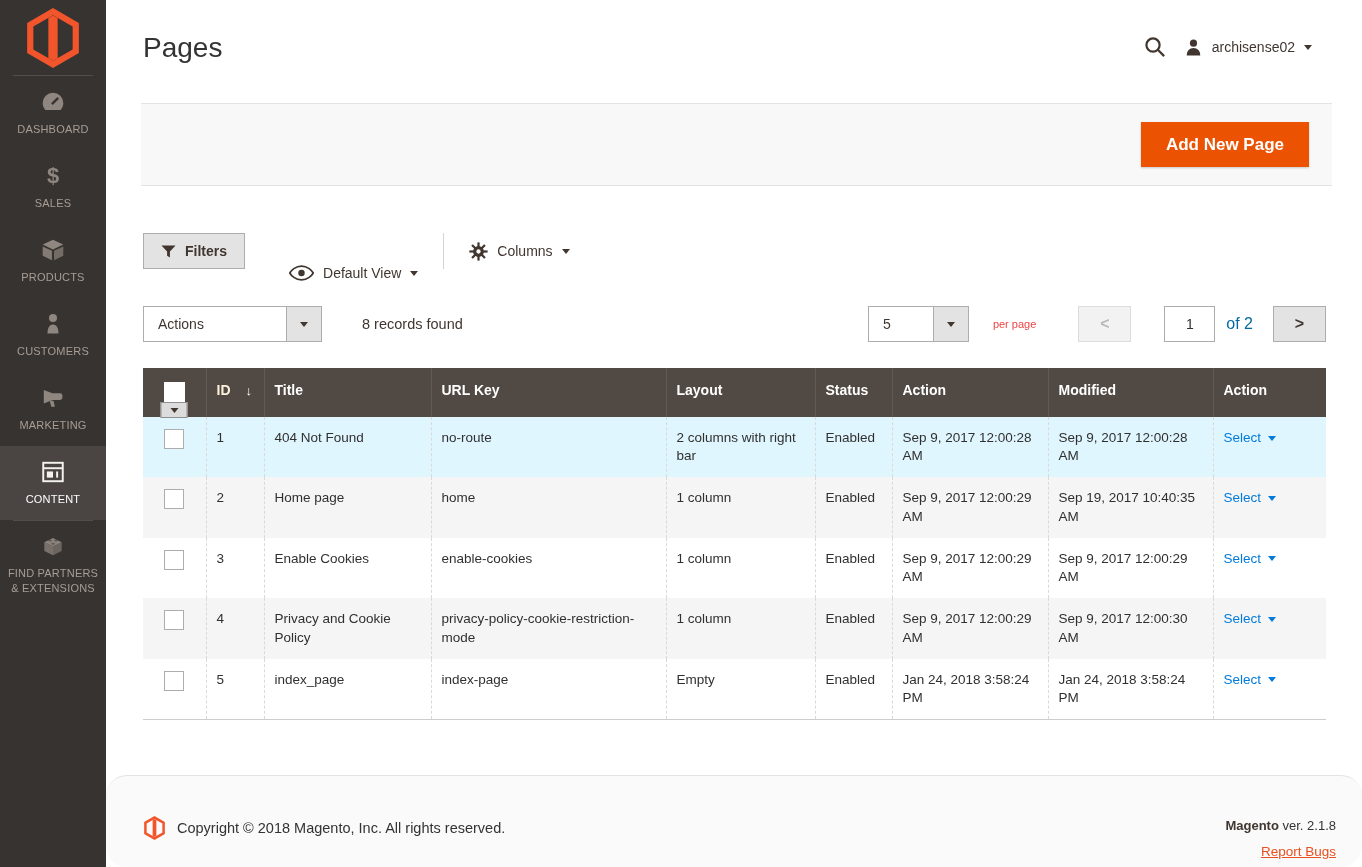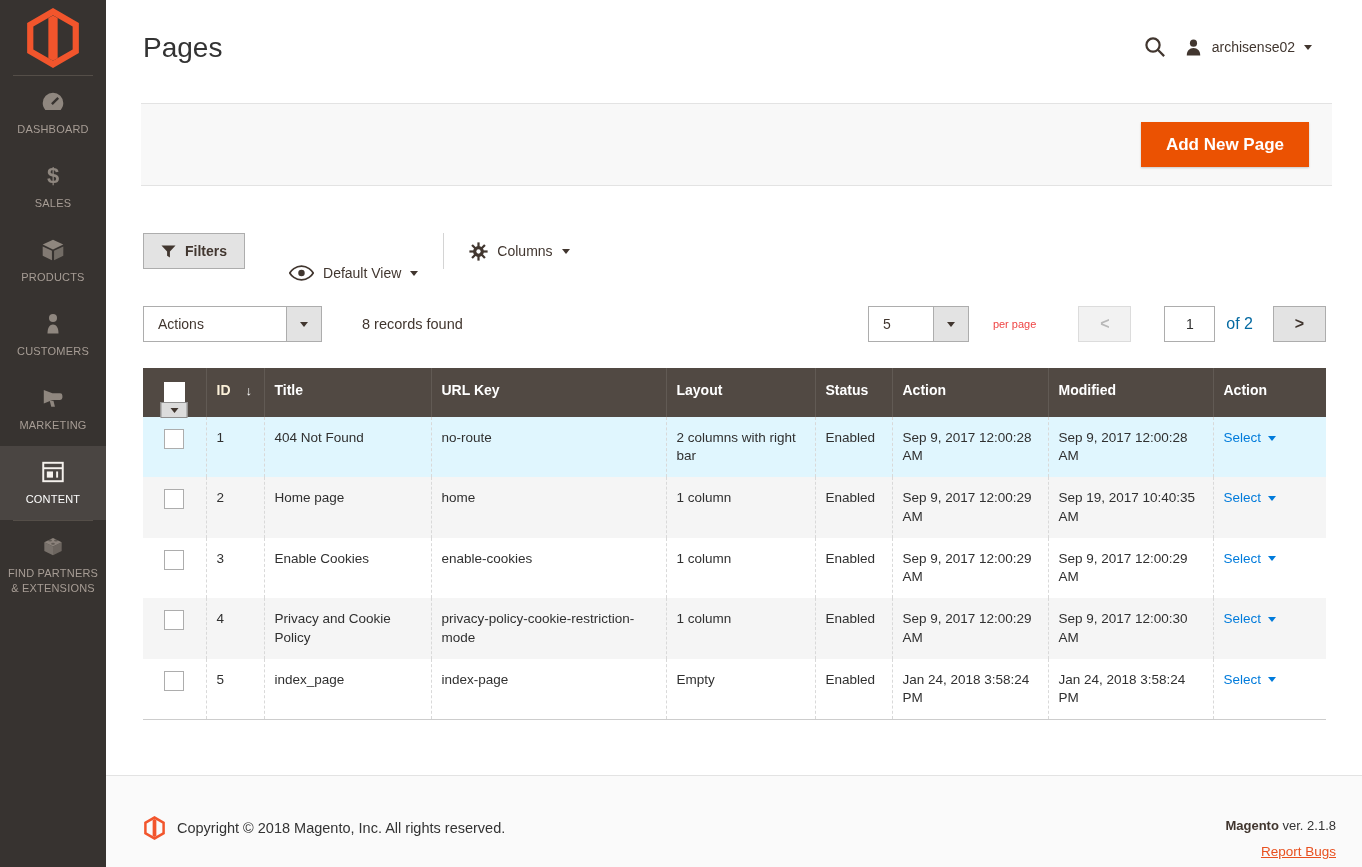--- a/index.html
+++ b/index.html
@@ -78,21 +78,21 @@
   tr.r-hl { background:#e0f6fe; }
   tr.r-alt { background:#f5f5f5; }
   .cb { width:20px; height:20px; border:1px solid #adadad; background:#fff; margin:0 auto; cursor:pointer; }
   .hcb { width:21px; height:21px; background:#fff; margin:0 auto; cursor:pointer; }
   .hcb-btn { position:absolute; left:50%; transform:translateX(-50%); top:34px; width:27px; height:16px; background:#dcdcdc; border:1px solid #8f8f8f; display:flex; align-items:center; justify-content:center; color:#41362f; z-index:2; cursor:pointer; }
   .hcb-btn .caret { border-left-width:4px; border-right-width:4px; border-top-width:5px; }
   .select-link { color:#007bdb; font-size:13.5px; cursor:pointer; display:inline-flex; align-items:center; gap:7px; text-decoration:none; }
   .select-link .caret { color:#007bdb; }
 
   
-  .footer { position:absolute; left:0; right:0; bottom:0; height:92px; background:#fafafa; border-top:1px solid #e3e3e3; }
+  .footer { position:absolute; left:0; right:0; bottom:0; height:92px; background:#fafafa; border-top:1px solid #e3e3e3;border-radius:21px; }
   .footer-left { position:absolute; left:38px; top:40px; display:flex; align-items:center; gap:12px; }
   .copyright { font-size:14.5px; color:#333; }
   .footer-right { position:absolute; right:26px; top:42px; text-align:right; }
   .version { font-size:13px; color:#333; }
   .version .brand { font-weight:bold; color:#41362f; }
   .report-bugs { display:inline-block; margin-top:11px; font-size:13.5px; color:#e8501f; text-decoration:underline; cursor:pointer; }
 </style>
 </head>
 <body>
 

